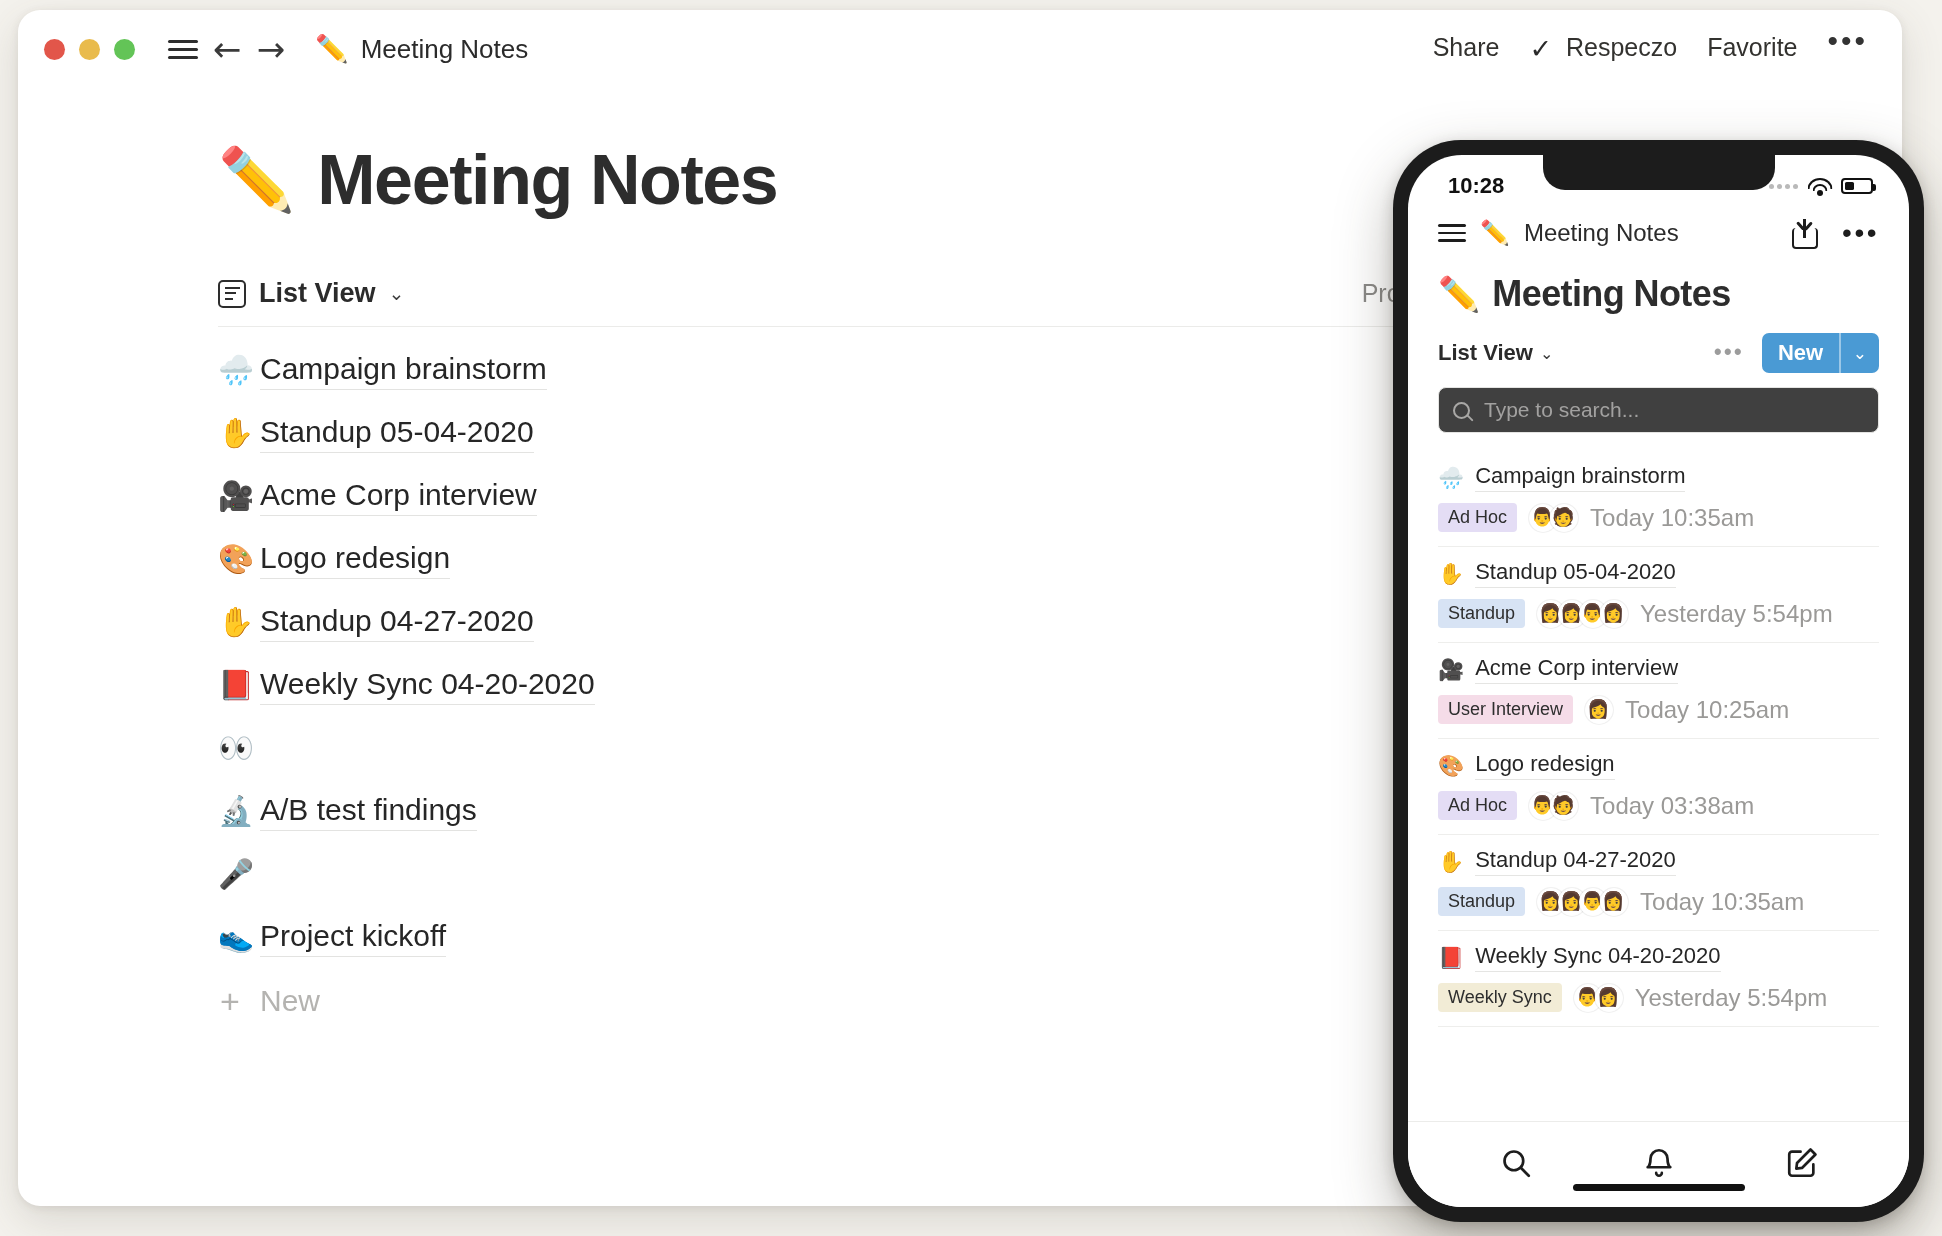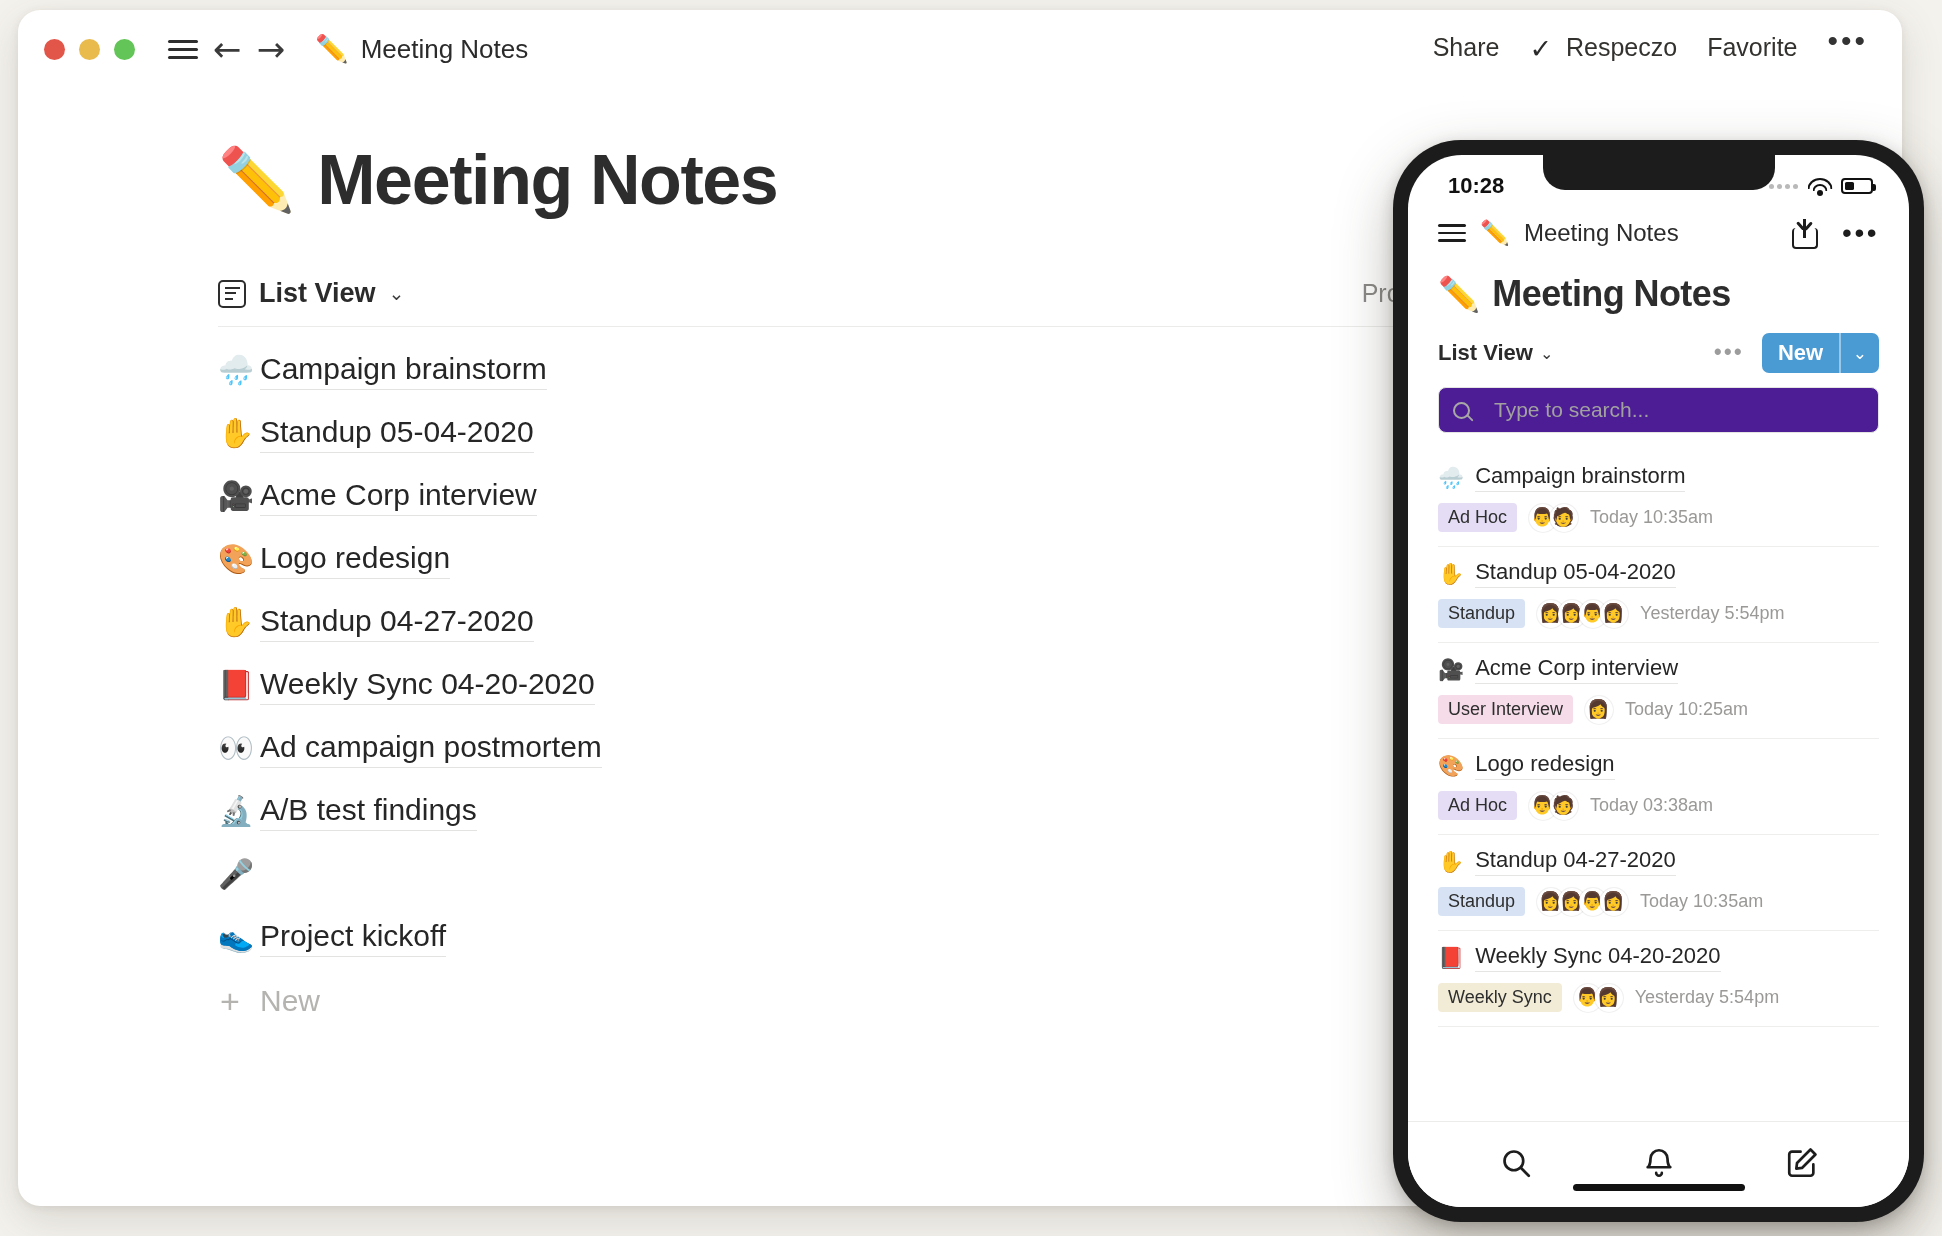--- a/index.html
+++ b/index.html
@@ -251,22 +251,22 @@
     display: flex; align-items: stretch;
     background: #4a9ad4; border-radius: 7px; overflow: hidden;
     color: #fff; font-size: 22px; font-weight: bold;
   }
   .new-btn .lbl { padding: 7px 16px; }
   .new-btn .split { width: 1.6px; background: rgba(255,255,255,0.45); }
   .new-btn .cv { padding: 7px 12px; font-size: 17px; display: flex; align-items: center; font-weight: normal; }
 
   .ph-search {
     margin: 0 30px 18px 30px;
-    background: #4c1d95; border: 1.5px solid #e4e4e2; border-radius: 8px;
-    height: 46px; display: flex; align-items: center; gap: 24px; padding: 0 14px;
+    background: #404040; border: 1.5px solid #e4e4e2; border-radius: 8px;
+    height: 46px; display: flex; align-items: center; gap: 14px; padding: 0 14px;
   }
   .ph-search .sg {
     width: 17px; height: 17px; border: 2.2px solid #a9a8a6; border-radius: 50%;
     position: relative; flex: none;
   }
   .ph-search .sg::after {
     content:''; position: absolute; right: -6px; bottom: -3px;
     width: 8px; height: 2.2px; background: #a9a8a6; transform: rotate(45deg); border-radius: 2px;
   }
   .ph-search .ph { font-size: 21px; color: #a2a1a0; }
@@ -283,21 +283,21 @@
   .ph-tag { font-size: 18px; padding: 4px 10px; border-radius: 4px; color: #2e2e2e; white-space: nowrap; }
   .ph-avatars { display: flex; align-items: center; }
   .ph-avatars .av {
     width: 28px; height: 28px; border-radius: 50%;
     background: #fff; border: 1.6px solid #fff;
     font-size: 18px; line-height: 25px; text-align: center;
     margin-left: -7px; overflow: hidden;
     box-shadow: 0 0 0 1px rgba(0,0,0,0.06);
   }
   .ph-avatars .av:first-child { margin-left: 0; }
-  .ph-time { font-size: 18px; color: #9a9997; white-space: nowrap; }
+  .ph-time { font-size: 24px; color: #9a9997; white-space: nowrap; }
 
   .ph-tabbar {
     height: 86px; border-top: 1.5px solid #ececea;
     display: flex; align-items: center; justify-content: space-around;
     padding: 0 36px; background: #fff;
   }
   .tab-ic { width: 34px; height: 34px; color: #1d1d1d; }
   .home-ind {
     position: absolute; bottom: 16px; left: 50%; transform: translateX(-50%);
     width: 172px; height: 7px; background: #111; border-radius: 5px;
@@ -431,21 +431,20 @@
             <span class="row-right">
               <span class="tag" style="background:#f2ecd6">Weekly Sync</span>
               <span class="avatars">
                 <span class="av">👨</span>
                 <span class="av">👩</span>
               </span>
             </span>
           </div>
           <div class="row">
             <span class="row-emoji">👀</span>
-            <span class="row-title">Ad campaign postmortem</span>
             <span class="row-right">
               <span class="tag" style="background:#f4e0d2">Retrospective</span>
               <span class="avatars">
                 <span class="av">👩</span>
               </span>
             </span>
           </div>
           <div class="row">
             <span class="row-emoji">🔬</span>
             <span class="row-title">A/B test findings</span>

